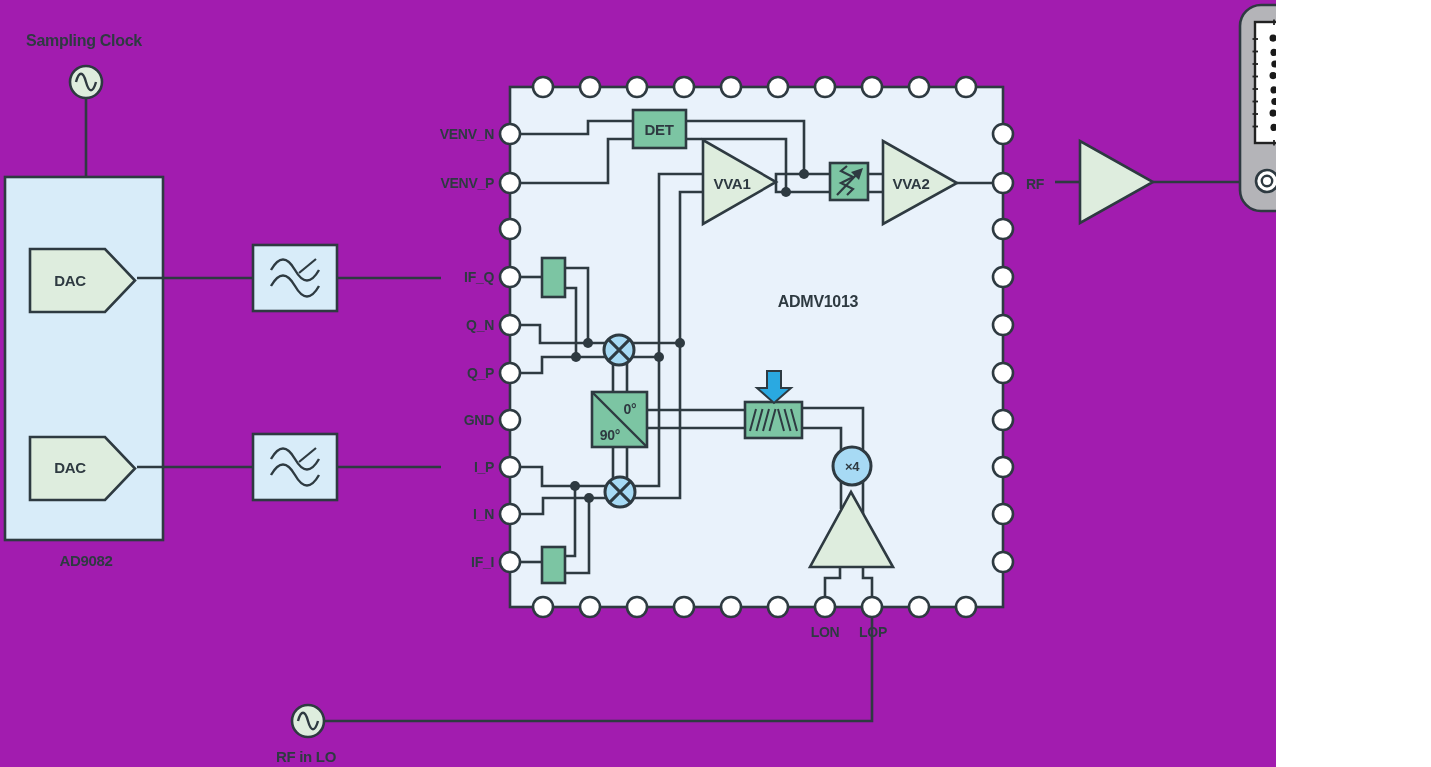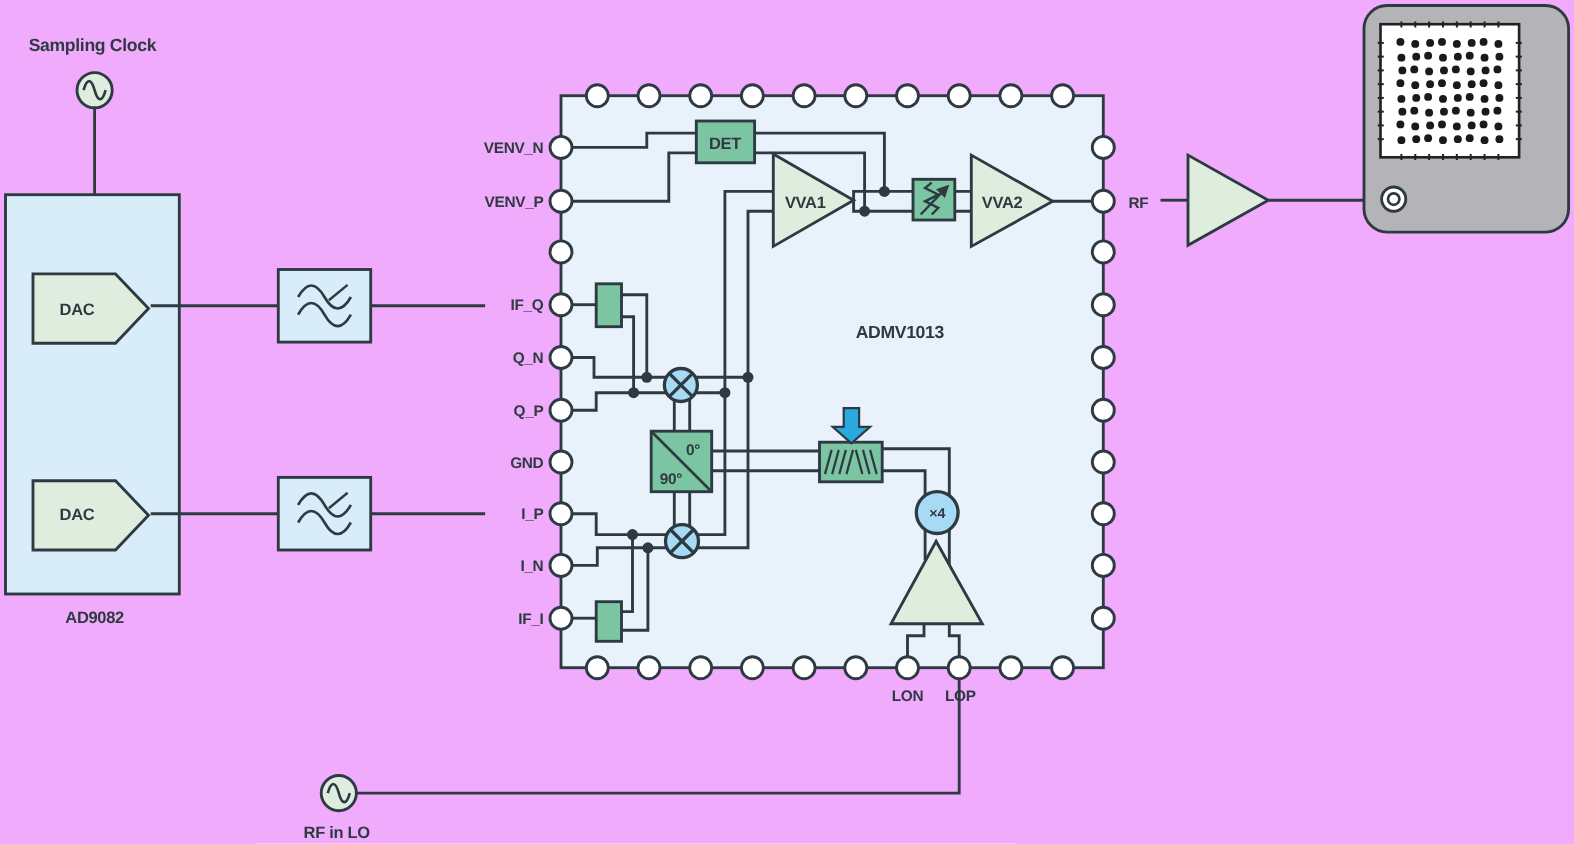--- a/index.html
+++ b/index.html
@@ -7,21 +7,21 @@
     --chip:#e9f2fb;
     --lblue:#d8ecf9;
     --pgreen:#deedde;
     --green:#7cc5a3;
     --mixer:#a7daf4;
     --arrow:#2aa9e1;
     --gray:#b4b4b8;
     --dot:#1d2226;
   }
   html,body{margin:0;padding:0;background:#ffffff;}
-  .stage{position:relative;width:1431px;height:767px;background:#f0abfc;overflow:hidden;}
+  .stage{position:relative;width:1276px;height:767px;background:#a21caf;overflow:hidden;}
   svg{display:block;}
   .w{fill:none;stroke:var(--ink);stroke-width:2.6;}
   .box{stroke:var(--ink);stroke-width:2.6;}
   .chipbox{fill:var(--chip);}
   .bluebox{fill:var(--lblue);}
   .greenbox{fill:var(--green);}
   .palegreen{fill:var(--pgreen);}
   .mixfill{fill:var(--mixer);stroke:var(--ink);stroke-width:3;}
   .pin{fill:#ffffff;stroke:var(--ink);stroke-width:2.6;}
   .jdot{fill:var(--ink);stroke:none;}

